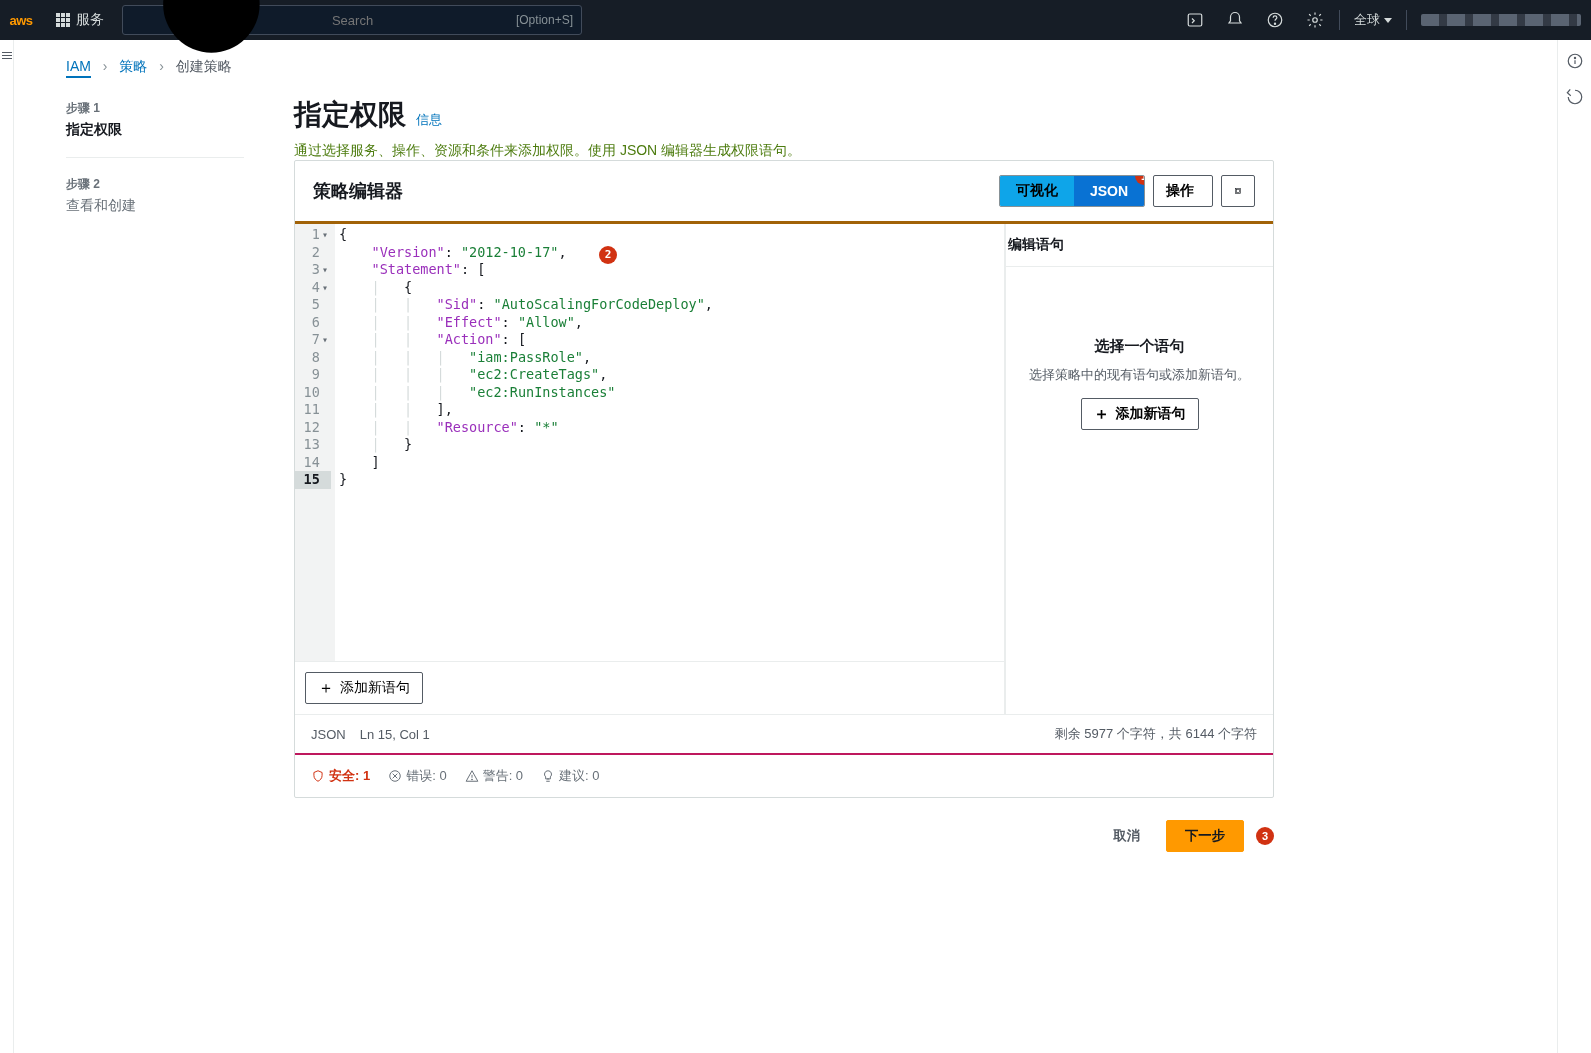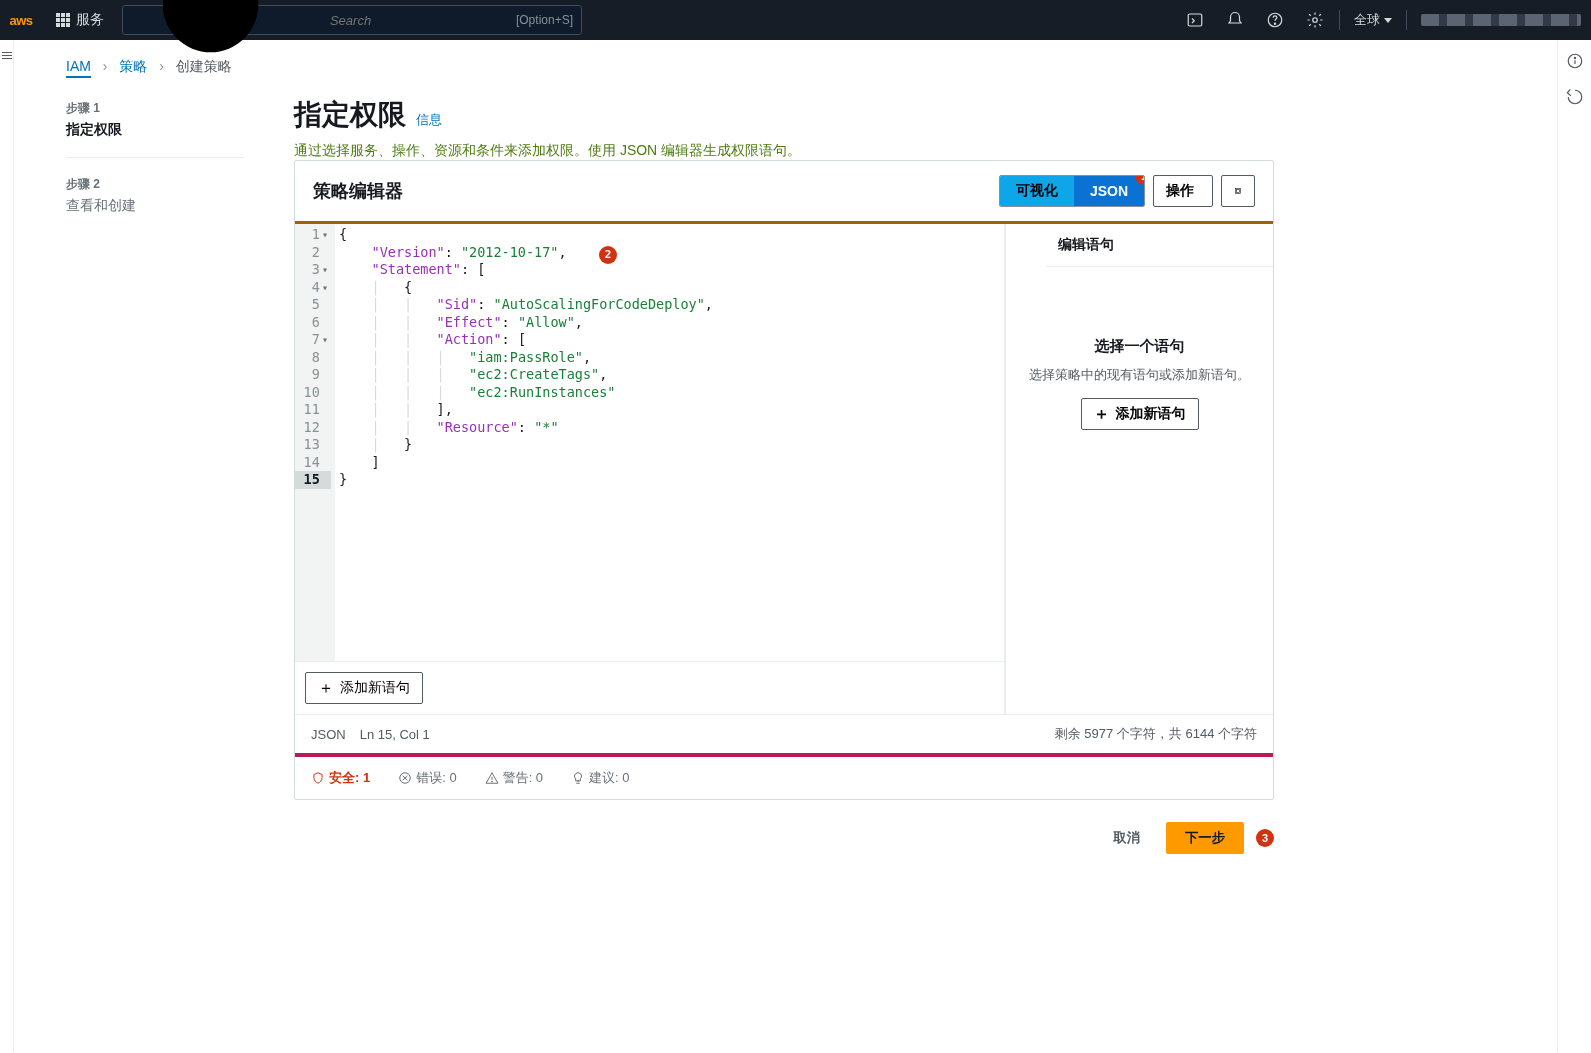--- a/index.html
+++ b/index.html
@@ -8,21 +8,21 @@
 
 .nav {
   height: 40px; background: #161d26; display: flex; align-items: center;
   color: #d5dbdb; padding: 0 0 0 0; gap: 0;
 }
 .nav .aws-logo { width: 42px; text-align: center; font-weight: 700; color:#ff9900; font-size:13px; letter-spacing: -0.5px; }
 .nav .svc { display:flex; align-items:center; gap:6px; padding:0 14px; cursor:pointer; height:100%; }
 .nav .grid-ic { width:14px;height:14px; display:grid; grid-template-columns:repeat(3,4px); grid-template-rows:repeat(3,4px); gap:1px;}
 .nav .grid-ic i{background:#d5dbdb;}
 .nav .search-wrap { flex:0 0 460px; height:30px; background:#0f1b2a; border:1px solid #414b5a; border-radius:3px; display:flex; align-items:center; padding:0 8px; gap:8px; margin-left:4px;}
-.nav .search-wrap input { flex:1; background:transparent; border:none; outline:none; color:#d5dbdb; font-style:italic; font-size:13px; }
+.nav .search-wrap input { flex:1; background:transparent; border:none; outline:none; color:#d5dbdb; font-size:13px; }
 .nav .shortcut { color:#879196; font-size:12px;}
 .nav .spacer { flex:1; }
 .nav .nbtn { width:40px; height:40px; display:flex; align-items:center; justify-content:center; cursor:pointer; }
 .nav .nbtn svg { width:18px; height:18px; stroke:#d5dbdb; fill:none; stroke-width:1.6; }
 .nav .sep { width:1px; height:20px; background:#414b5a; margin:0 4px;}
 .nav .region { padding:0 10px; display:flex; align-items:center; gap:4px; cursor:pointer; font-size:13px;}
 .nav .acct { width:160px; height:12px; background:repeating-linear-gradient(90deg,#5a6472 0 18px,#333a45 18px 26px); margin:0 10px; border-radius:2px;}
 .nav .caret { width:0;height:0;border-left:4px solid transparent;border-right:4px solid transparent;border-top:5px solid #d5dbdb;}
 
 
@@ -86,31 +86,31 @@
 .tok-str{color:#1a7f37;}
 .tok-pun{color:#16191f;}
 .code .pipe{color:#d5dbdb;}
 .callout2{position:absolute;left:264px;top:22px;width:18px;height:18px;border-radius:50%;background:#d13212;color:#fff;font-size:11px;font-weight:700;display:flex;align-items:center;justify-content:center;}
 
 .addbar{border-top:1px solid #eaeded;padding:10px 10px;}
 .addbar .btn{font-weight:400;}
 .plus{font-size:16px;line-height:0;}
 
 .stmt-col{width:268px;border-left:1px solid #eaeded;}
-.stmt-h{padding:12px 12px;border-bottom:1px solid #eaeded;font-weight:700;font-size:14px;margin-left:40px;}
+.stmt-h{padding:12px 2px;border-bottom:1px solid #eaeded;font-weight:700;font-size:14px;}
 .stmt-body{padding:70px 14px 0;text-align:center;}
 .stmt-body h3{font-size:15px;font-weight:700;margin-bottom:10px;}
 .stmt-body p{font-size:13px;color:#545b64;margin-bottom:14px;}
 .stmt-body .btn{margin:0 auto;}
 
 .statusbar{border-top:1px solid #eaeded;display:flex;align-items:center;padding:10px 16px;font-size:13px;color:#545b64;}
 .statusbar .left{display:flex;gap:14px;}
 .statusbar .right{margin-left:auto;}
 
-.lintbar{border-top:4px solid #be185d;padding:12px 16px;display:flex;gap:28px;font-size:13px;color:#687078;align-items:center;}
+.lintbar{border-top:2px solid #be185d;padding:12px 16px;display:flex;gap:18px;font-size:13px;color:#687078;align-items:center;}
 .lintbar .sec{color:#d13212;font-weight:700;display:flex;align-items:center;gap:4px;}
 .lintbar svg{width:14px;height:14px;stroke:currentColor;fill:none;stroke-width:1.7;}
 
 .footer-btns{display:flex;justify-content:flex-end;gap:12px;margin-top:22px;align-items:center;}
 .btn-primary{background:#ff9900;border:1px solid #ff9900;color:#16191f;font-weight:700;height:32px;padding:6px 18px;border-radius:2px;cursor:pointer;}
 .btn-ghost{background:transparent;border:none;color:#545b64;font-weight:700;height:32px;padding:0 14px;cursor:pointer;}
 .badge-inline{width:18px;height:18px;border-radius:50%;background:#d13212;color:#fff;font-size:11px;font-weight:700;display:inline-flex;align-items:center;justify-content:center;}
 </style>
 </head>
 <body>

